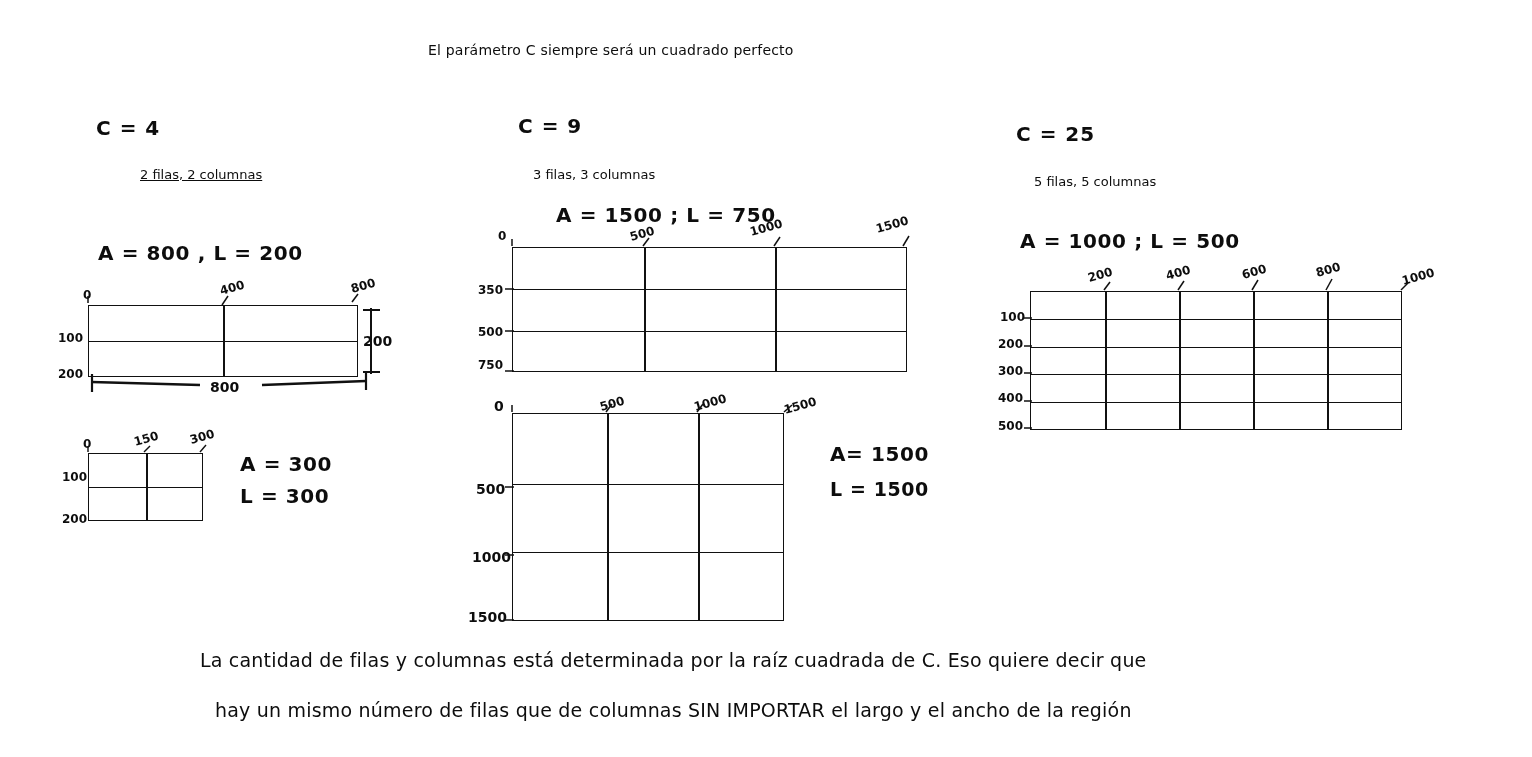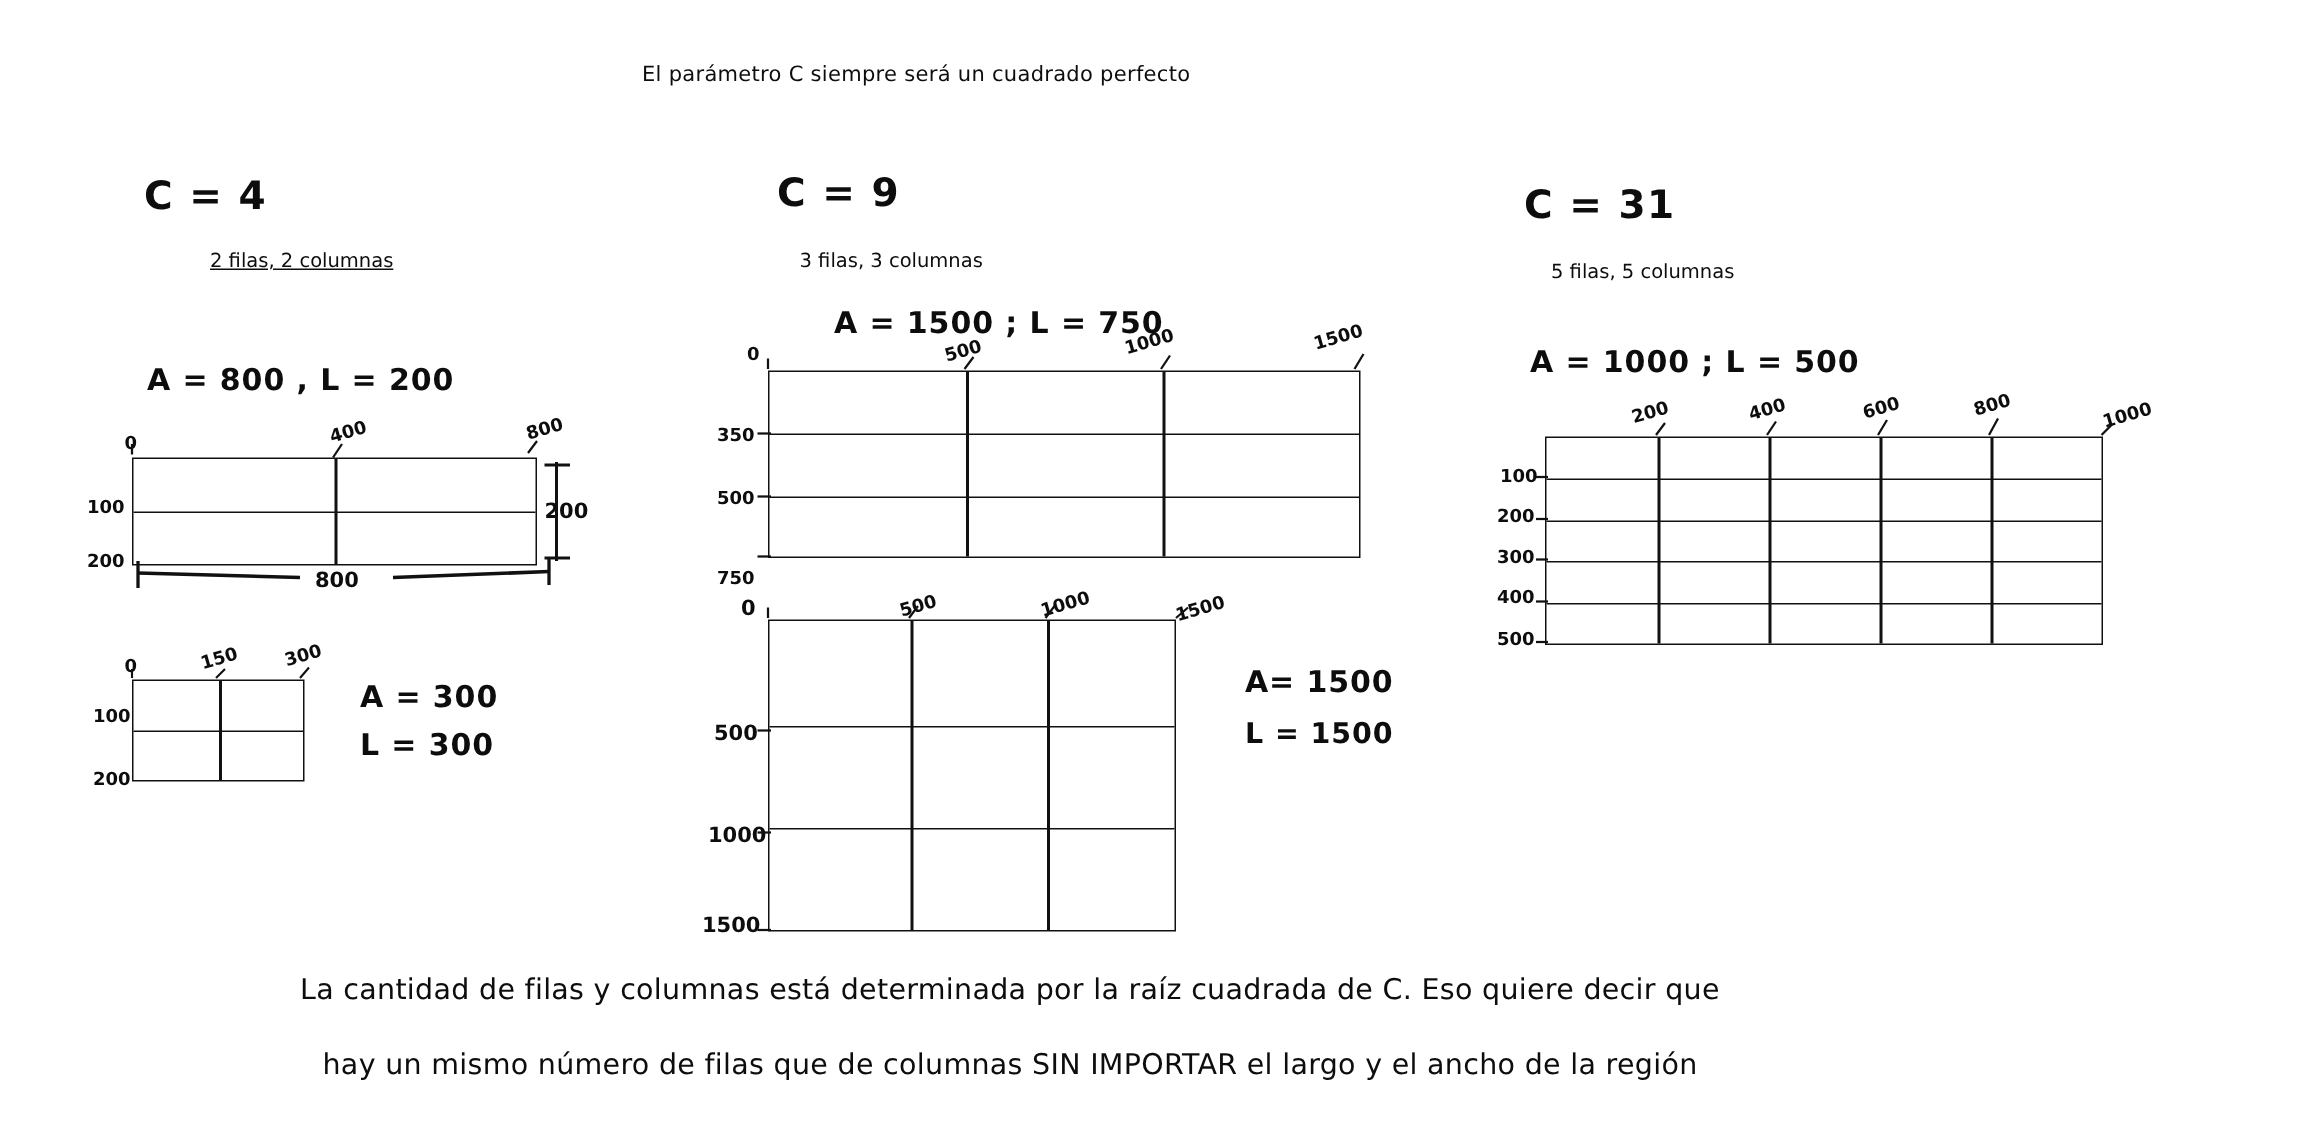--- a/index.html
+++ b/index.html
@@ -19,21 +19,21 @@
   .hand {
     font-family: "DejaVu Sans", sans-serif;
     color: #0d0d0d;
     white-space: nowrap;
   }
   .title {
     font-size: 14px;
     letter-spacing: 0.2px;
   }
   .case-title {
-    font-size: 26px;
+    font-size: 20px;
     font-weight: 600;
     letter-spacing: 1px;
   }
   .case-sub {
     font-size: 13px;
   }
   .annot {
     font-size: 20px;
     font-weight: 600;
     letter-spacing: 0.6px;
@@ -121,39 +121,39 @@
   <div class="gl-h" style="top:83px;"></div>
   <div class="gl-v thick" style="left:131px;"></div>
   <div class="gl-v thick" style="left:262px;"></div>
 </div>
 <div class="abs hand tick" style="left:498px; top:229px;">0</div>
 <div class="abs hand tick tick-rot" style="left:632px; top:230px;">500</div>
 <div class="abs hand tick tick-rot" style="left:752px; top:225px;">1000</div>
 <div class="abs hand tick tick-rot" style="left:878px; top:222px;">1500</div>
 <div class="abs hand tick" style="left:478px; top:283px;">350</div>
 <div class="abs hand tick" style="left:478px; top:325px;">500</div>
-<div class="abs hand tick" style="left:478px; top:378px;">750</div>
+<div class="abs hand tick" style="left:478px; top:358px;">750</div>
 
 <div class="grid" id="g4" style="left:512px; top:413px; width:272px; height:208px;">
   <div class="gl-h" style="top:70px;"></div>
   <div class="gl-h" style="top:138px;"></div>
   <div class="gl-v thick" style="left:94px;"></div>
   <div class="gl-v thick" style="left:185px;"></div>
 </div>
 <div class="abs hand tick" style="left:494px; top:398px; font-size:14px;">0</div>
 <div class="abs hand tick tick-rot" style="left:602px; top:400px;">500</div>
 <div class="abs hand tick tick-rot" style="left:696px; top:400px;">1000</div>
 <div class="abs hand tick tick-rot" style="left:786px; top:403px;">1500</div>
 <div class="abs hand tick" style="left:476px; top:481px; font-size:14px;">500</div>
 <div class="abs hand tick" style="left:472px; top:549px; font-size:14px;">1000</div>
 <div class="abs hand tick" style="left:468px; top:609px; font-size:14px;">1500</div>
 <div class="abs hand annot" style="left:830px; top:442px;">A= 1500</div>
 <div class="abs hand annot" style="left:830px; top:478px; font-size:19px;">L = 1500</div>
 
-<div class="abs hand case-title" style="left:1016px; top:122px;">C = 31</div>
+<div class="abs hand case-title" style="left:1016px; top:122px;">C = 25</div>
 <div class="abs hand case-sub" style="left:1034px; top:174px;">5 filas, 5 columnas</div>
 
 <div class="abs hand annot" style="left:1020px; top:229px;">A = 1000 ;  L = 500</div>
 
 <div class="grid" id="g5" style="left:1030px; top:291px; width:372px; height:139px;">
   <div class="gl-h" style="top:27px;"></div>
   <div class="gl-h" style="top:55px;"></div>
   <div class="gl-h" style="top:82px;"></div>
   <div class="gl-h" style="top:110px;"></div>
   <div class="gl-v thick" style="left:74px;"></div>

